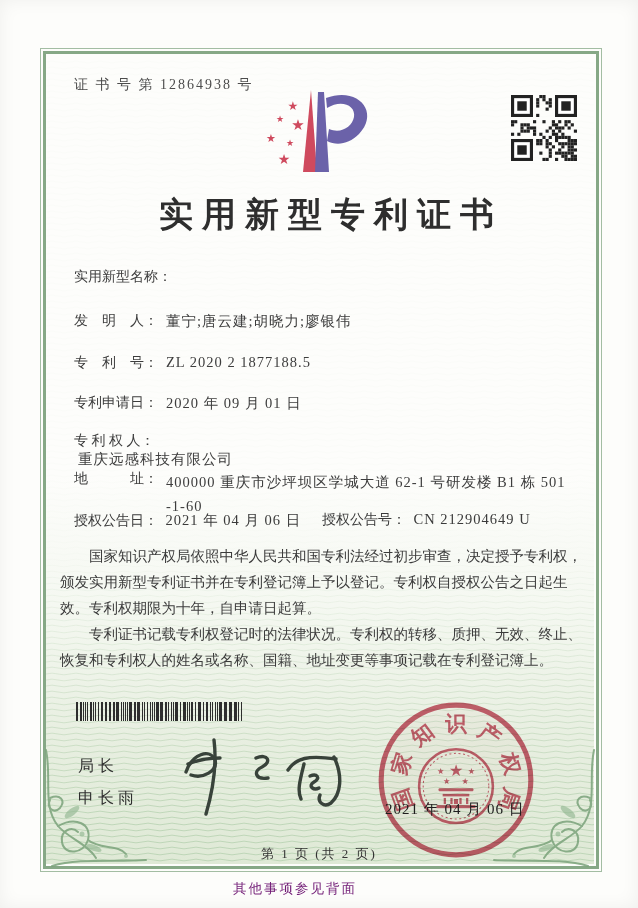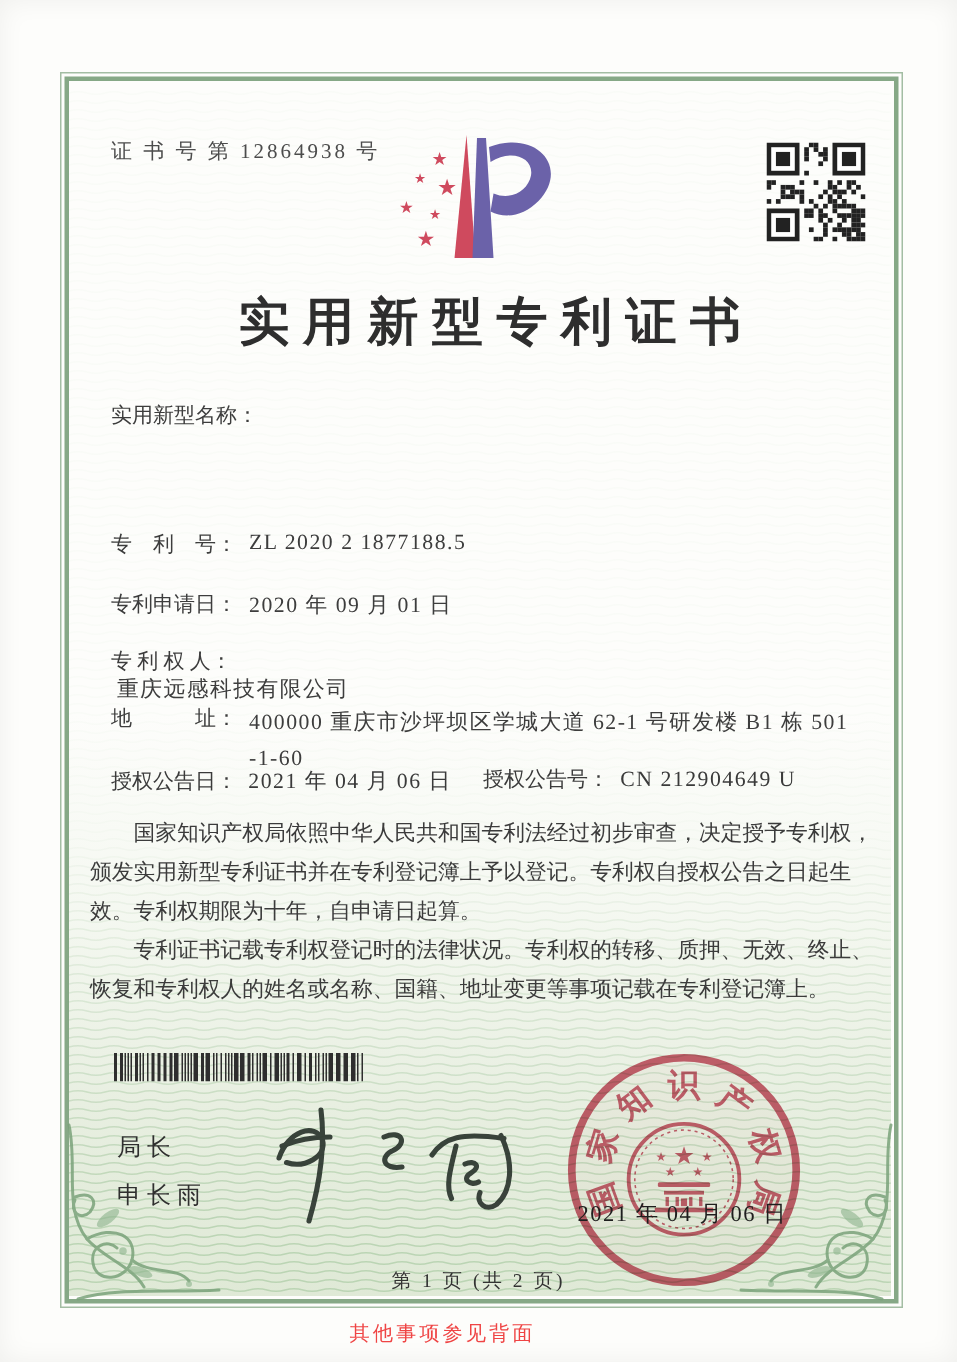--- a/index.html
+++ b/index.html
@@ -8,42 +8,42 @@
         box-shadow:inset 0 0 18px rgba(0,0,0,.06);}
   
   .cert-border{position:absolute;left:40px;top:48px;width:560px;height:822px;border:1px solid #a3bda3;}
   .cert-border-inner{position:absolute;inset:2px;border:3px solid #86a886;}
   
   .cert-bg{position:absolute;left:46px;top:54px;width:548px;height:810px;
            background:linear-gradient(180deg,rgba(255,255,255,0) 0%,rgba(255,255,255,0) 52%,
                       rgba(238,244,233,.55) 68%,#e8efe1 84%,#dfe9d6 100%);}
   .waves{position:absolute;left:46px;top:54px;pointer-events:none;}
   
-  .cert-no{position:absolute;left:74px;top:92px;font-size:14px;letter-spacing:2px;color:#4c4c4c;}
+  .cert-no{position:absolute;left:74px;top:76px;font-size:14px;letter-spacing:2px;color:#4c4c4c;}
   .qr{position:absolute;left:511px;top:95px;width:66px;height:66px;}
   .logo{position:absolute;left:256px;top:84px;}
   .title{position:absolute;left:0;width:638px;top:192px;text-align:center;font-size:34px;
          font-weight:700;letter-spacing:9px;color:#2e2e2e;margin-left:12px;}
   
   .row{position:absolute;left:74px;display:flex;align-items:flex-start;font-size:14px;}
   .row .lab{display:inline-block;min-width:88px;color:#3d3d3d;white-space:nowrap;}
   .row .val{margin-left:4px;font-size:14.5px;letter-spacing:1px;color:#3d3d3d;}
   .row .val.wrap{display:inline-block;width:404px;word-break:break-all;line-height:24px;}
   .row2{position:absolute;font-size:14px;white-space:nowrap;}
   
   .paras{position:absolute;left:60px;top:543px;width:524px;font-size:14.5px;line-height:26px;color:#3b3b3b;}
   .paras p{margin:0;text-indent:2em;}
   
   .barcode{position:absolute;left:76px;top:702px;}
   .director{position:absolute;left:78px;top:750px;font-size:16px;letter-spacing:4px;color:#2f2f2f;line-height:32px;}
   .signature{position:absolute;left:158px;top:728px;}
   .seal{position:absolute;left:374px;top:698px;opacity:.85;mix-blend-mode:multiply;}
   .seal-date{position:absolute;left:385px;top:800px;font-size:15px;letter-spacing:1px;color:#1e1e1e;z-index:5;}
   .page-info{position:absolute;left:0;width:638px;top:845px;text-align:center;font-size:13px;letter-spacing:2px;color:#333;}
-  .footer-note{position:absolute;left:0;width:590px;top:880px;text-align:center;font-size:13.5px;letter-spacing:2px;color:#ef4444;}
+  .footer-note{position:absolute;left:0;width:590px;top:880px;text-align:center;font-size:13.5px;letter-spacing:2px;color:#701a75;}
   .flourish{position:absolute;z-index:2;}
   .flourish.right{transform:scaleX(-1);}
 </style>
 </head>
 <body>
 
 <div class="page">
 
   <div class="cert-border">
     <div class="cert-border-inner"></div>
@@ -349,20 +349,24 @@
       <text x="34" y="62" font-size="9">★</text>
       <text x="28" y="80" font-size="14">★</text>
     </g>
   </svg>
 
   <div class="title">实用新型专利证书</div>
 
   <div class="row" style="top:268px;gap:23px;">
     <span class="lab">实用新型名称：</span>
   </div>
+  <div class="row" style="top:312px;">
+    <span class="lab">发　明　人：</span>
+    <span class="val">董宁;唐云建;胡晓力;廖银伟</span>
+  </div>
   <div class="row" style="top:354px;">
     <span class="lab">专　利　号：</span>
     <span class="val">ZL 2020 2 1877188.5</span>
   </div>
   <div class="row" style="top:394px;">
     <span class="lab">专利申请日：</span>
     <span class="val">2020 年 09 月 01 日</span>
   </div>
   <div class="row" style="top:432px;flex-direction:column;">
     <span class="lab">专 利 权 人：</span>

